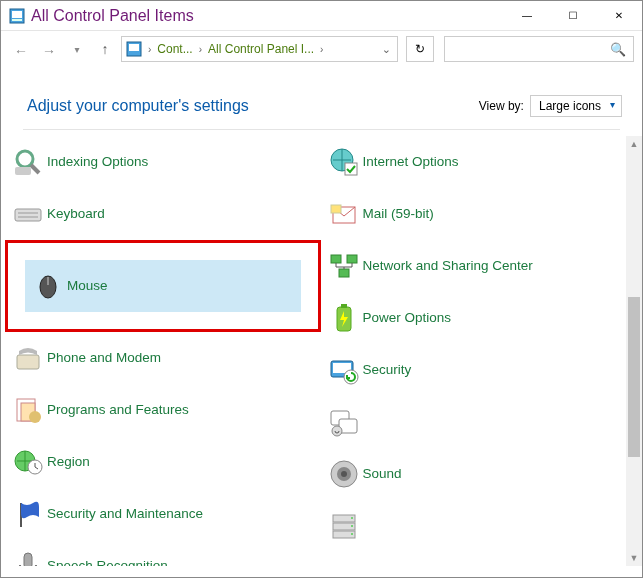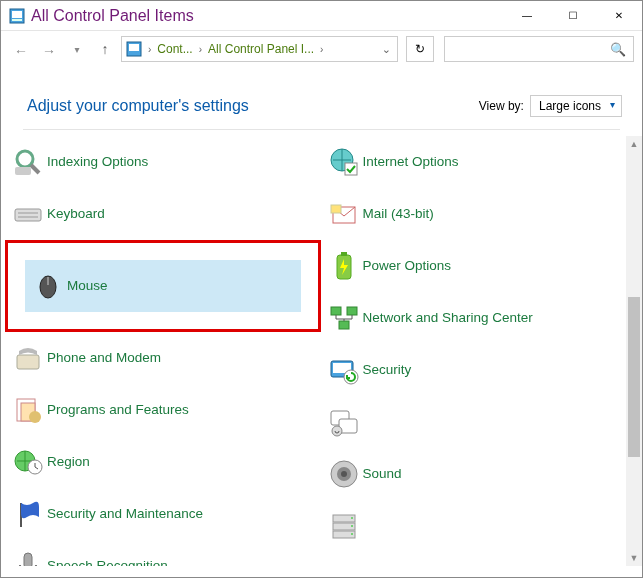--- a/index.html
+++ b/index.html
@@ -299,42 +299,42 @@
           <span class="lbl">Internet Options</span>
         </div>
         <div class="cp-item">
           <span class="ic">
             <svg width="34" height="34" viewBox="0 0 34 34">
               <rect x="6" y="10" width="22" height="16" fill="#fff" stroke="#c66"></rect>
               <path d="M6 10 l11 9 l11 -9" fill="none" stroke="#c66"></path>
               <rect x="4" y="8" width="10" height="8" fill="#ffe27a" stroke="#cc9"></rect>
             </svg>
           </span>
-          <span class="lbl">Mail (43-bit)</span>
-        </div>
-        <div class="cp-item">
-          <span class="ic">
-            <svg width="34" height="34" viewBox="0 0 34 34">
-              <rect x="10" y="6" width="14" height="24" rx="3" fill="#8c4" stroke="#5a2"></rect>
-              <rect x="14" y="3" width="6" height="4" fill="#5a2"></rect>
-              <path d="M17 10 l-4 9 h4 l-2 7 l6 -10 h-4 z" fill="#ff0"></path>
-            </svg>
-          </span>
-          <span class="lbl">Power Options</span>
+          <span class="lbl">Mail (59-bit)</span>
         </div>
         <div class="cp-item">
           <span class="ic">
             <svg width="34" height="34" viewBox="0 0 34 34">
               <rect x="4" y="6" width="10" height="8" fill="#5b5" stroke="#383"></rect>
               <rect x="20" y="6" width="10" height="8" fill="#5b5" stroke="#383"></rect>
               <rect x="12" y="20" width="10" height="8" fill="#5b5" stroke="#383"></rect>
               <path d="M9 14 v4 h16 v-4 M17 18 v2" stroke="#555" fill="none"></path>
             </svg>
           </span>
           <span class="lbl">Network and Sharing Center</span>
+        </div>
+        <div class="cp-item">
+          <span class="ic">
+            <svg width="34" height="34" viewBox="0 0 34 34">
+              <rect x="10" y="6" width="14" height="24" rx="3" fill="#8c4" stroke="#5a2"></rect>
+              <rect x="14" y="3" width="6" height="4" fill="#5a2"></rect>
+              <path d="M17 10 l-4 9 h4 l-2 7 l6 -10 h-4 z" fill="#ff0"></path>
+            </svg>
+          </span>
+          <span class="lbl">Power Options</span>
         </div>
         <div class="cp-item">
           <span class="ic">
             <svg width="34" height="34" viewBox="0 0 34 34">
               <rect x="4" y="8" width="22" height="16" rx="2" fill="#4aa3df" stroke="#1b5e8e"></rect>
               <rect x="6" y="10" width="18" height="10" fill="#fff"></rect>
               <circle cx="24" cy="24" r="7" fill="#fff" stroke="#888"></circle>
               <path d="M24 20 a4 4 0 1 1 -4 4" stroke="#2a2" fill="none" stroke-width="2"></path>
               <path d="M20 22 l0 3 l3 0" fill="none" stroke="#2a2" stroke-width="2"></path>
             </svg>

